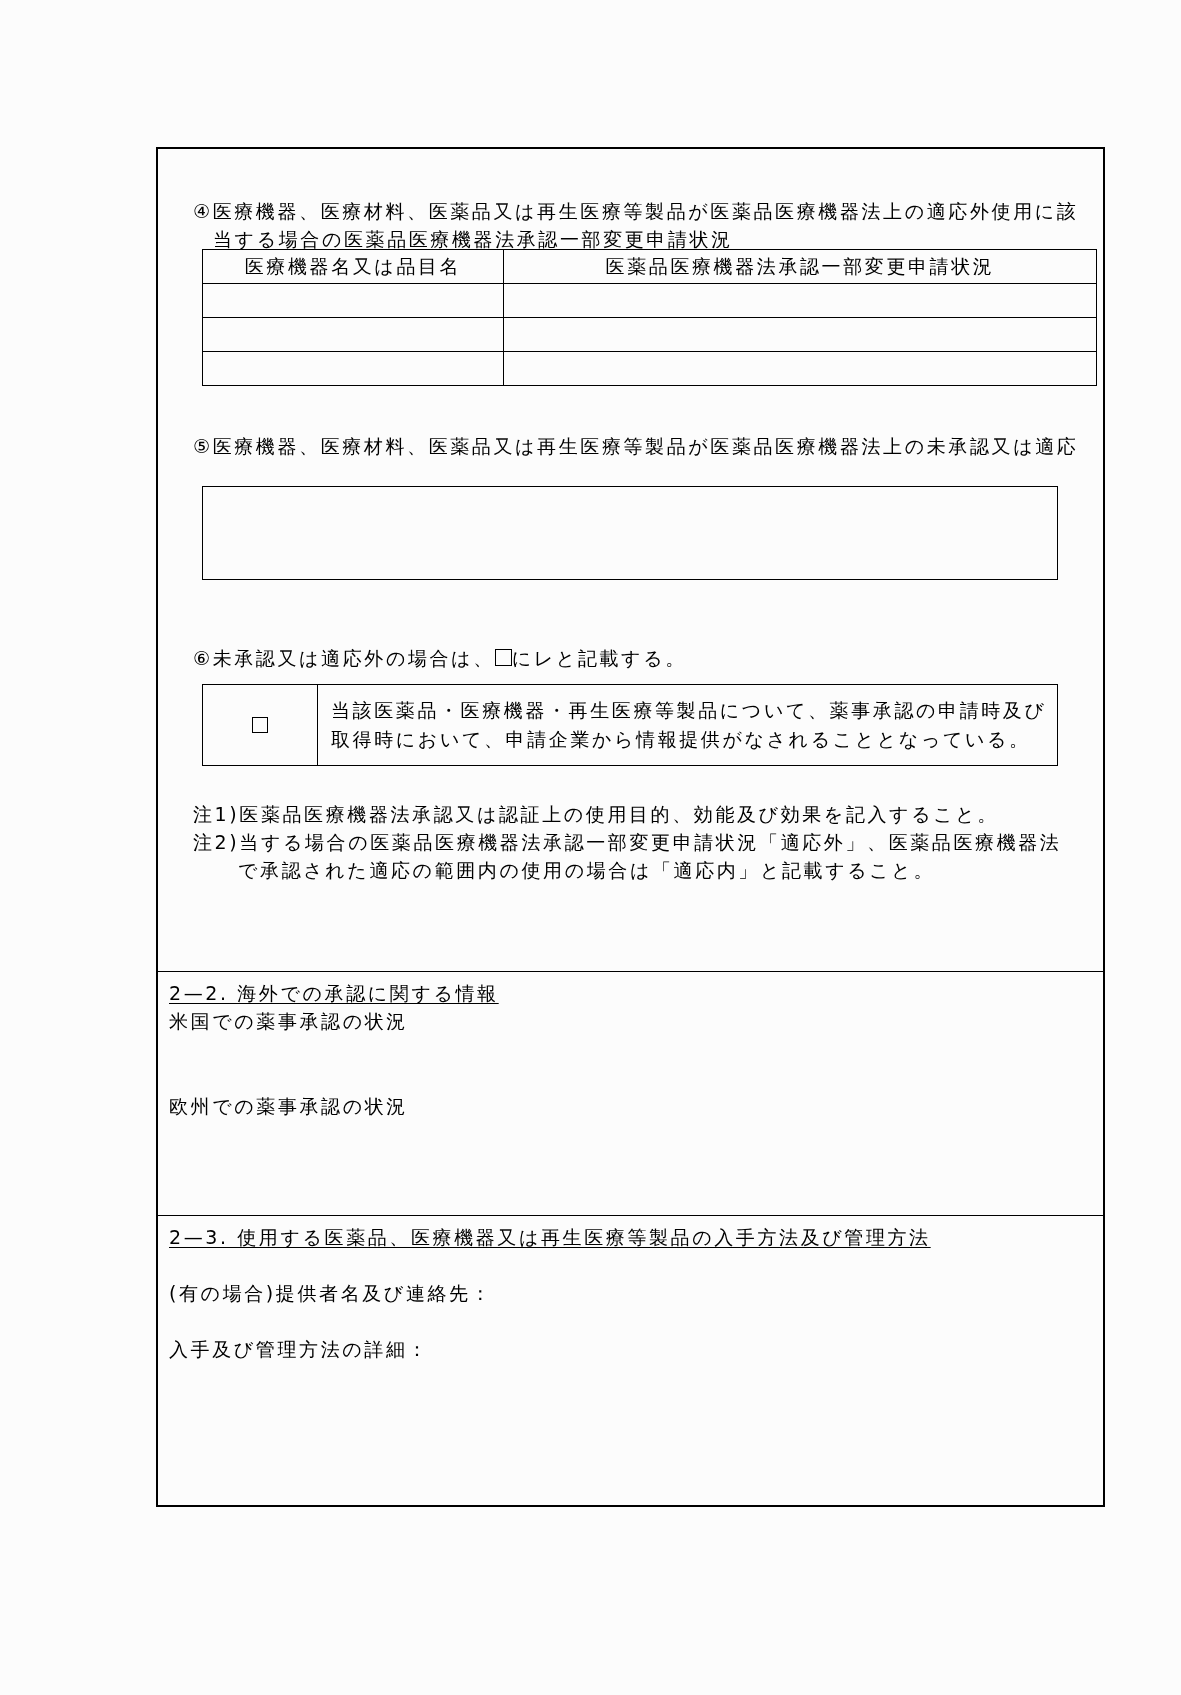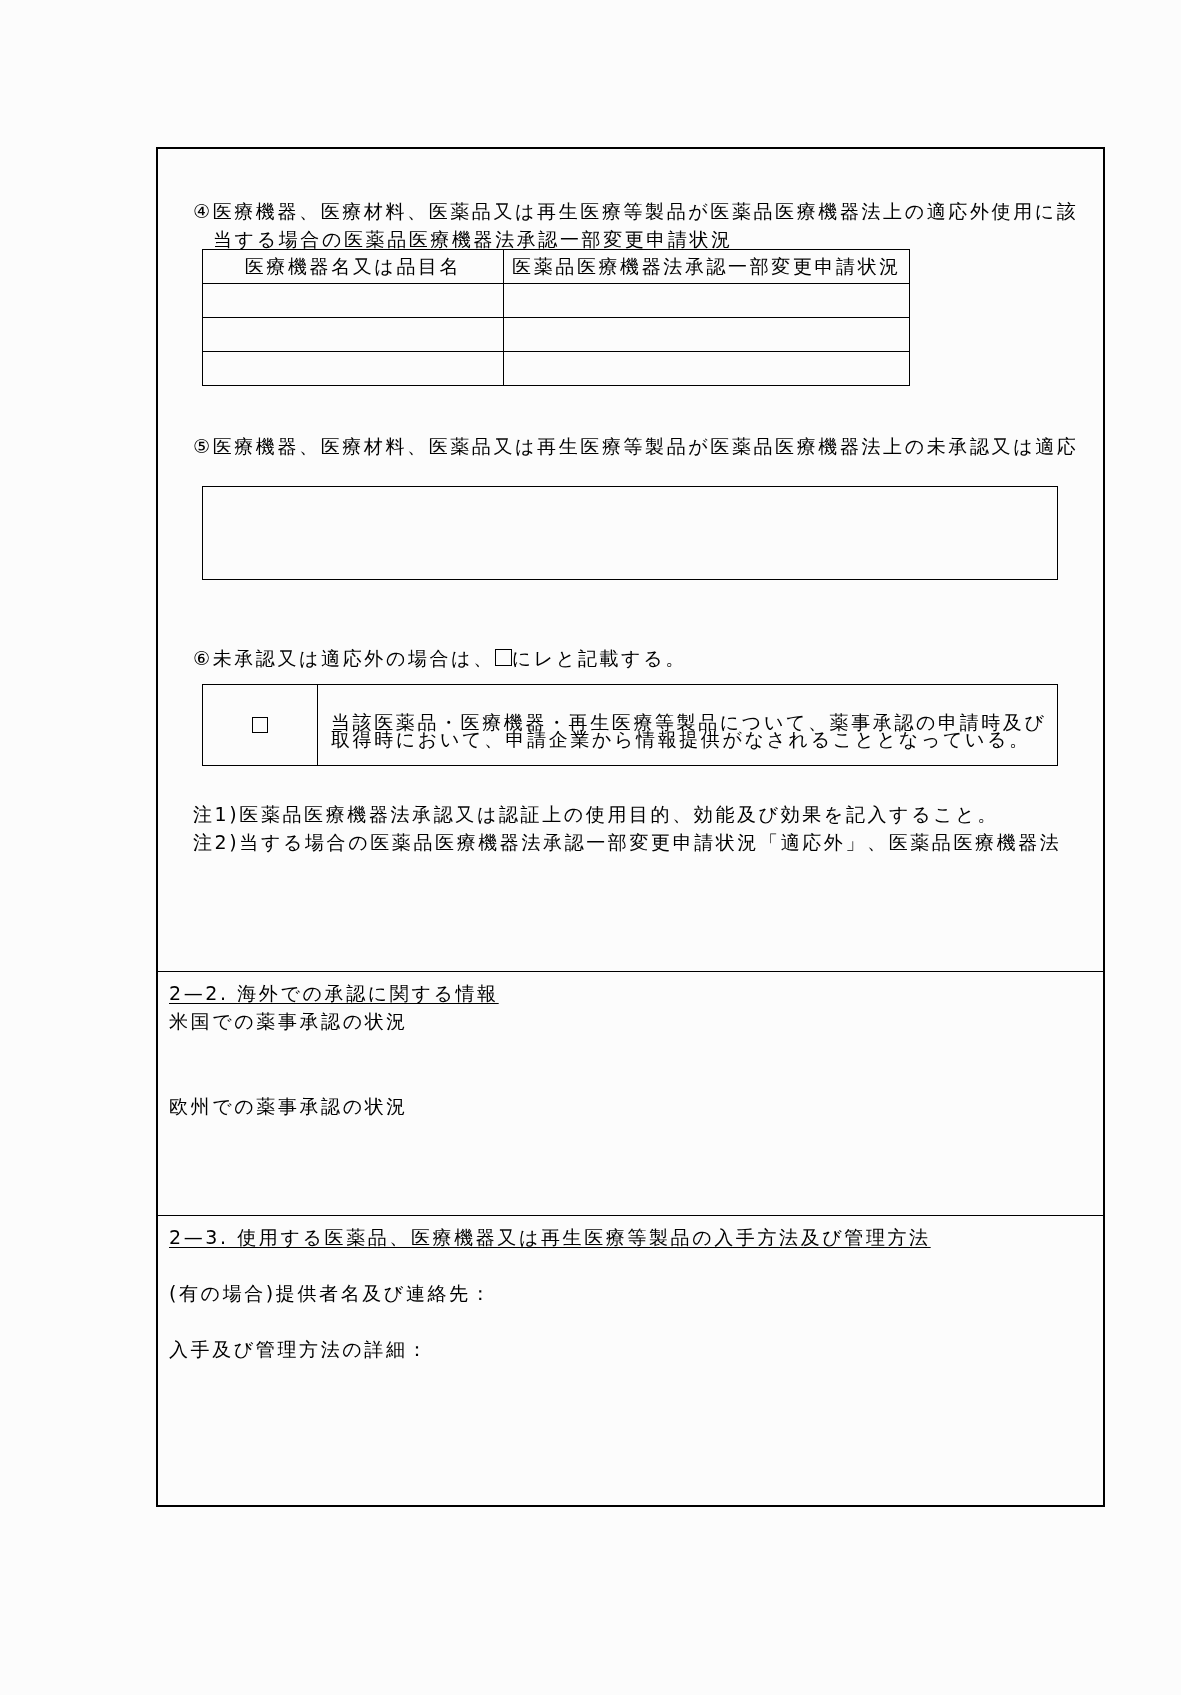--- a/index.html
+++ b/index.html
@@ -16,21 +16,21 @@
   .checkbox { display: inline-block; width: 15px; height: 15px; border: 1.5px solid #000; vertical-align: -1px; }
 </style>
 </head>
 <body>
 
 <div class="page">
 
   <div class="abs" style="left:35px; top:48px;">④医療機器、医療材料、医薬品又は再生医療等製品が医薬品医療機器法上の適応外使用に該</div>
   <div class="abs" style="left:55px; top:76px;">当する場合の医薬品医療機器法承認一部変更申請状況</div>
 
-  <table class="grid" style="left:44px; top:100px; width:708px;">
+  <table class="grid" style="left:44px; top:100px; width:895px;">
     <tbody>
         <tr style="height:34px;">
       <td style="width:300px;">医療機器名又は品目名</td>
       <td>医薬品医療機器法承認一部変更申請状況</td>
     </tr>
     <tr style="height:34px;">
       <td></td>
       <td></td>
     </tr>
     <tr style="height:34px;">
@@ -47,26 +47,27 @@
   <div class="abs" style="left:35px; top:283px;">⑤医療機器、医療材料、医薬品又は再生医療等製品が医薬品医療機器法上の未承認又は適応</div>
   <div class="box" style="left:44px; top:337px; width:854px; height:92px;"></div>
 
   <div class="abs" style="left:35px; top:495px;">
     <span>⑥未承認又は適応外の場合は、</span><span class="checkbox"></span><span>にレと記載する。</span>
   </div>
   <div class="box" style="left:44px; top:535px; width:854px; height:80px;">
     <div style="position:absolute; left:0; top:0; width:114px; height:80px; border-right:1.5px solid #000; display:flex; align-items:center; justify-content:center;">
       <span class="checkbox" style="width:14px; height:14px;"></span>
     </div>
-    <div class="abs" style="left:128px; top:23px;">当該医薬品・医療機器・再生医療等製品について、薬事承認の申請時及び</div>
+    <div class="abs" style="left:128px; top:11px;">当該医薬品・医療機器・再生医療等製品について、薬事承認の申請時及び</div>
     <div class="abs" style="left:128px; top:40px;">取得時において、申請企業から情報提供がなされることとなっている。</div>
   </div>
 
   <div class="abs" style="left:35px; top:651px;text-align:center;">注1)医薬品医療機器法承認又は認証上の使用目的、効能及び効果を記入すること。</div>
   <div class="abs" style="left:35px; top:679px;">注2)当する場合の医薬品医療機器法承認一部変更申請状況「適応外」、医薬品医療機器法</div>
+  <div class="abs" style="left:80px; top:707px;">で承認された適応の範囲内の使用の場合は「適応内」と記載すること。</div>
 
   <div class="hline" style="top:822px;"></div>
 
   <div class="abs u" style="left:11px; top:830px;">2—2. 海外での承認に関する情報</div>
   <div class="abs" style="left:11px; top:858px;">米国での薬事承認の状況</div>
   <div class="abs" style="left:11px; top:886px; width:900px; height:50px;"></div>
   <div class="abs" style="left:11px; top:943px;">欧州での薬事承認の状況</div>
   <div class="abs" style="left:11px; top:971px; width:900px; height:60px;"></div>
 
   <div class="hline" style="top:1066px;"></div>

